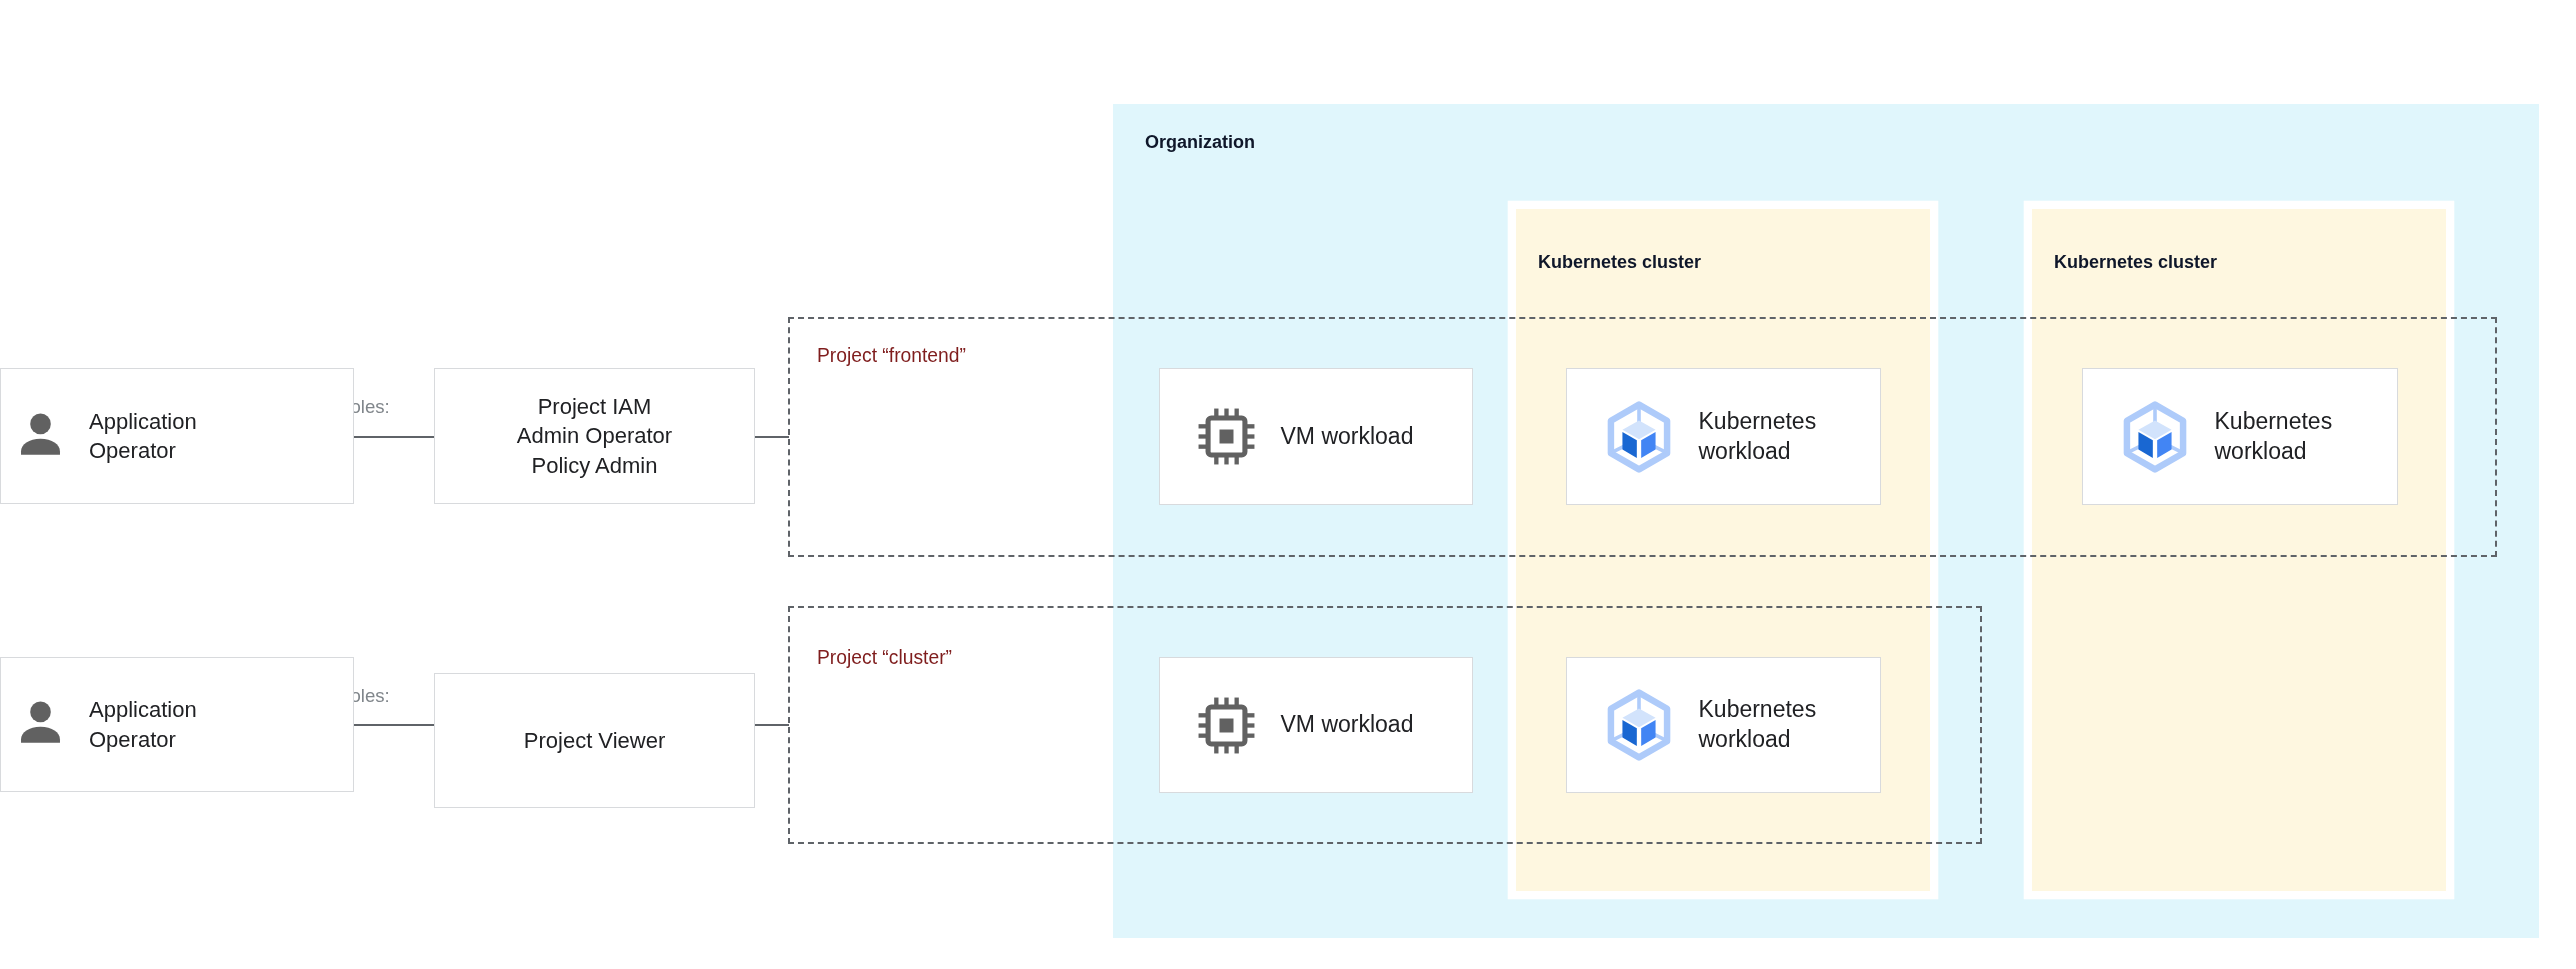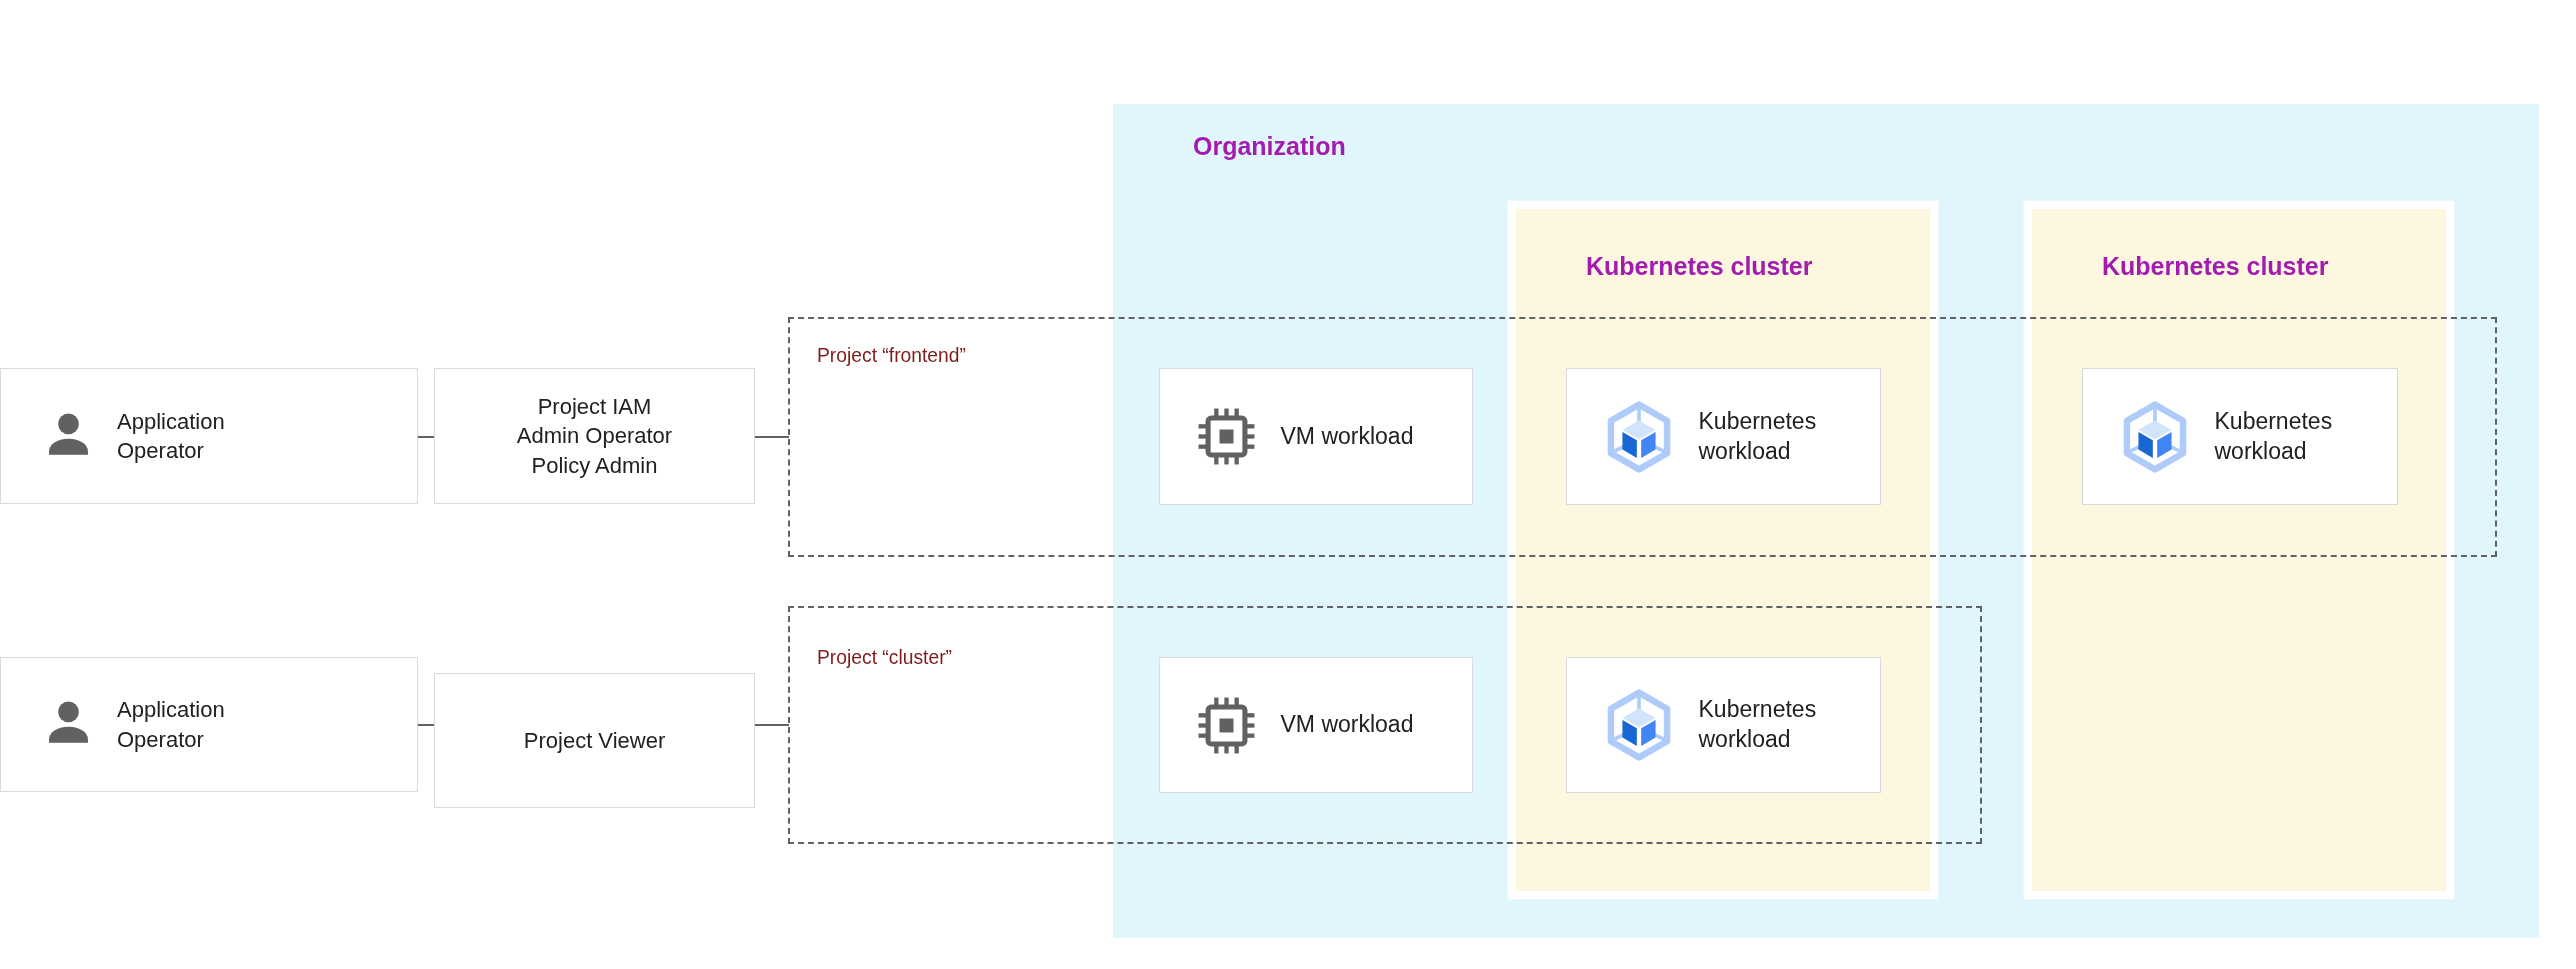--- a/index.html
+++ b/index.html
@@ -27,25 +27,24 @@
     position: absolute;
     top: 209px;
     width: 414px; height: 682px;
     background: #FEF7E0;
     box-shadow: 0 0 0 8.3px #FFFFFF;
   }
   .cluster-1 { left: 1516px; }
   .cluster-2 { left: 2032px; }
   .zone-label {
     position: absolute;
-    font-size: 25px;
+    font-size: 18px;
     font-weight: bold;
-    color: #a21caf;
+    color: #0f172a;
     white-space: nowrap;
-    margin-left: 48px;
   }
   .org > .zone-label { left: 32px; top: 28px; }
   .cluster > .zone-label { left: 22px; top: 43px; }
 
   
   .project {
     position: absolute;
     border: 2.1px dashed #5F6368;
     box-sizing: border-box;
     z-index: 3;
@@ -67,23 +66,23 @@
     background: #FFFFFF;
     border: 1.4px solid #D8DADD;
     box-sizing: border-box;
     z-index: 4;
     display: flex;
     align-items: center;
     color: #202124;
   }
   .actor-box {
     left: 0px;
-    width: 418px; height: 136px;
+    width: 354px; height: 136px;
     gap: 21px;
-    padding-left: 40px;
+    padding-left: 12px;
   }
   .actor-row-1 { top: 368px; }
   .actor-row-2 { top: 657px; height: 135px; }
   .actor-label {
     font-size: 22px;
     line-height: 1.32;
     max-width: 145px;
   }
   .role-box {
     left: 434px;

